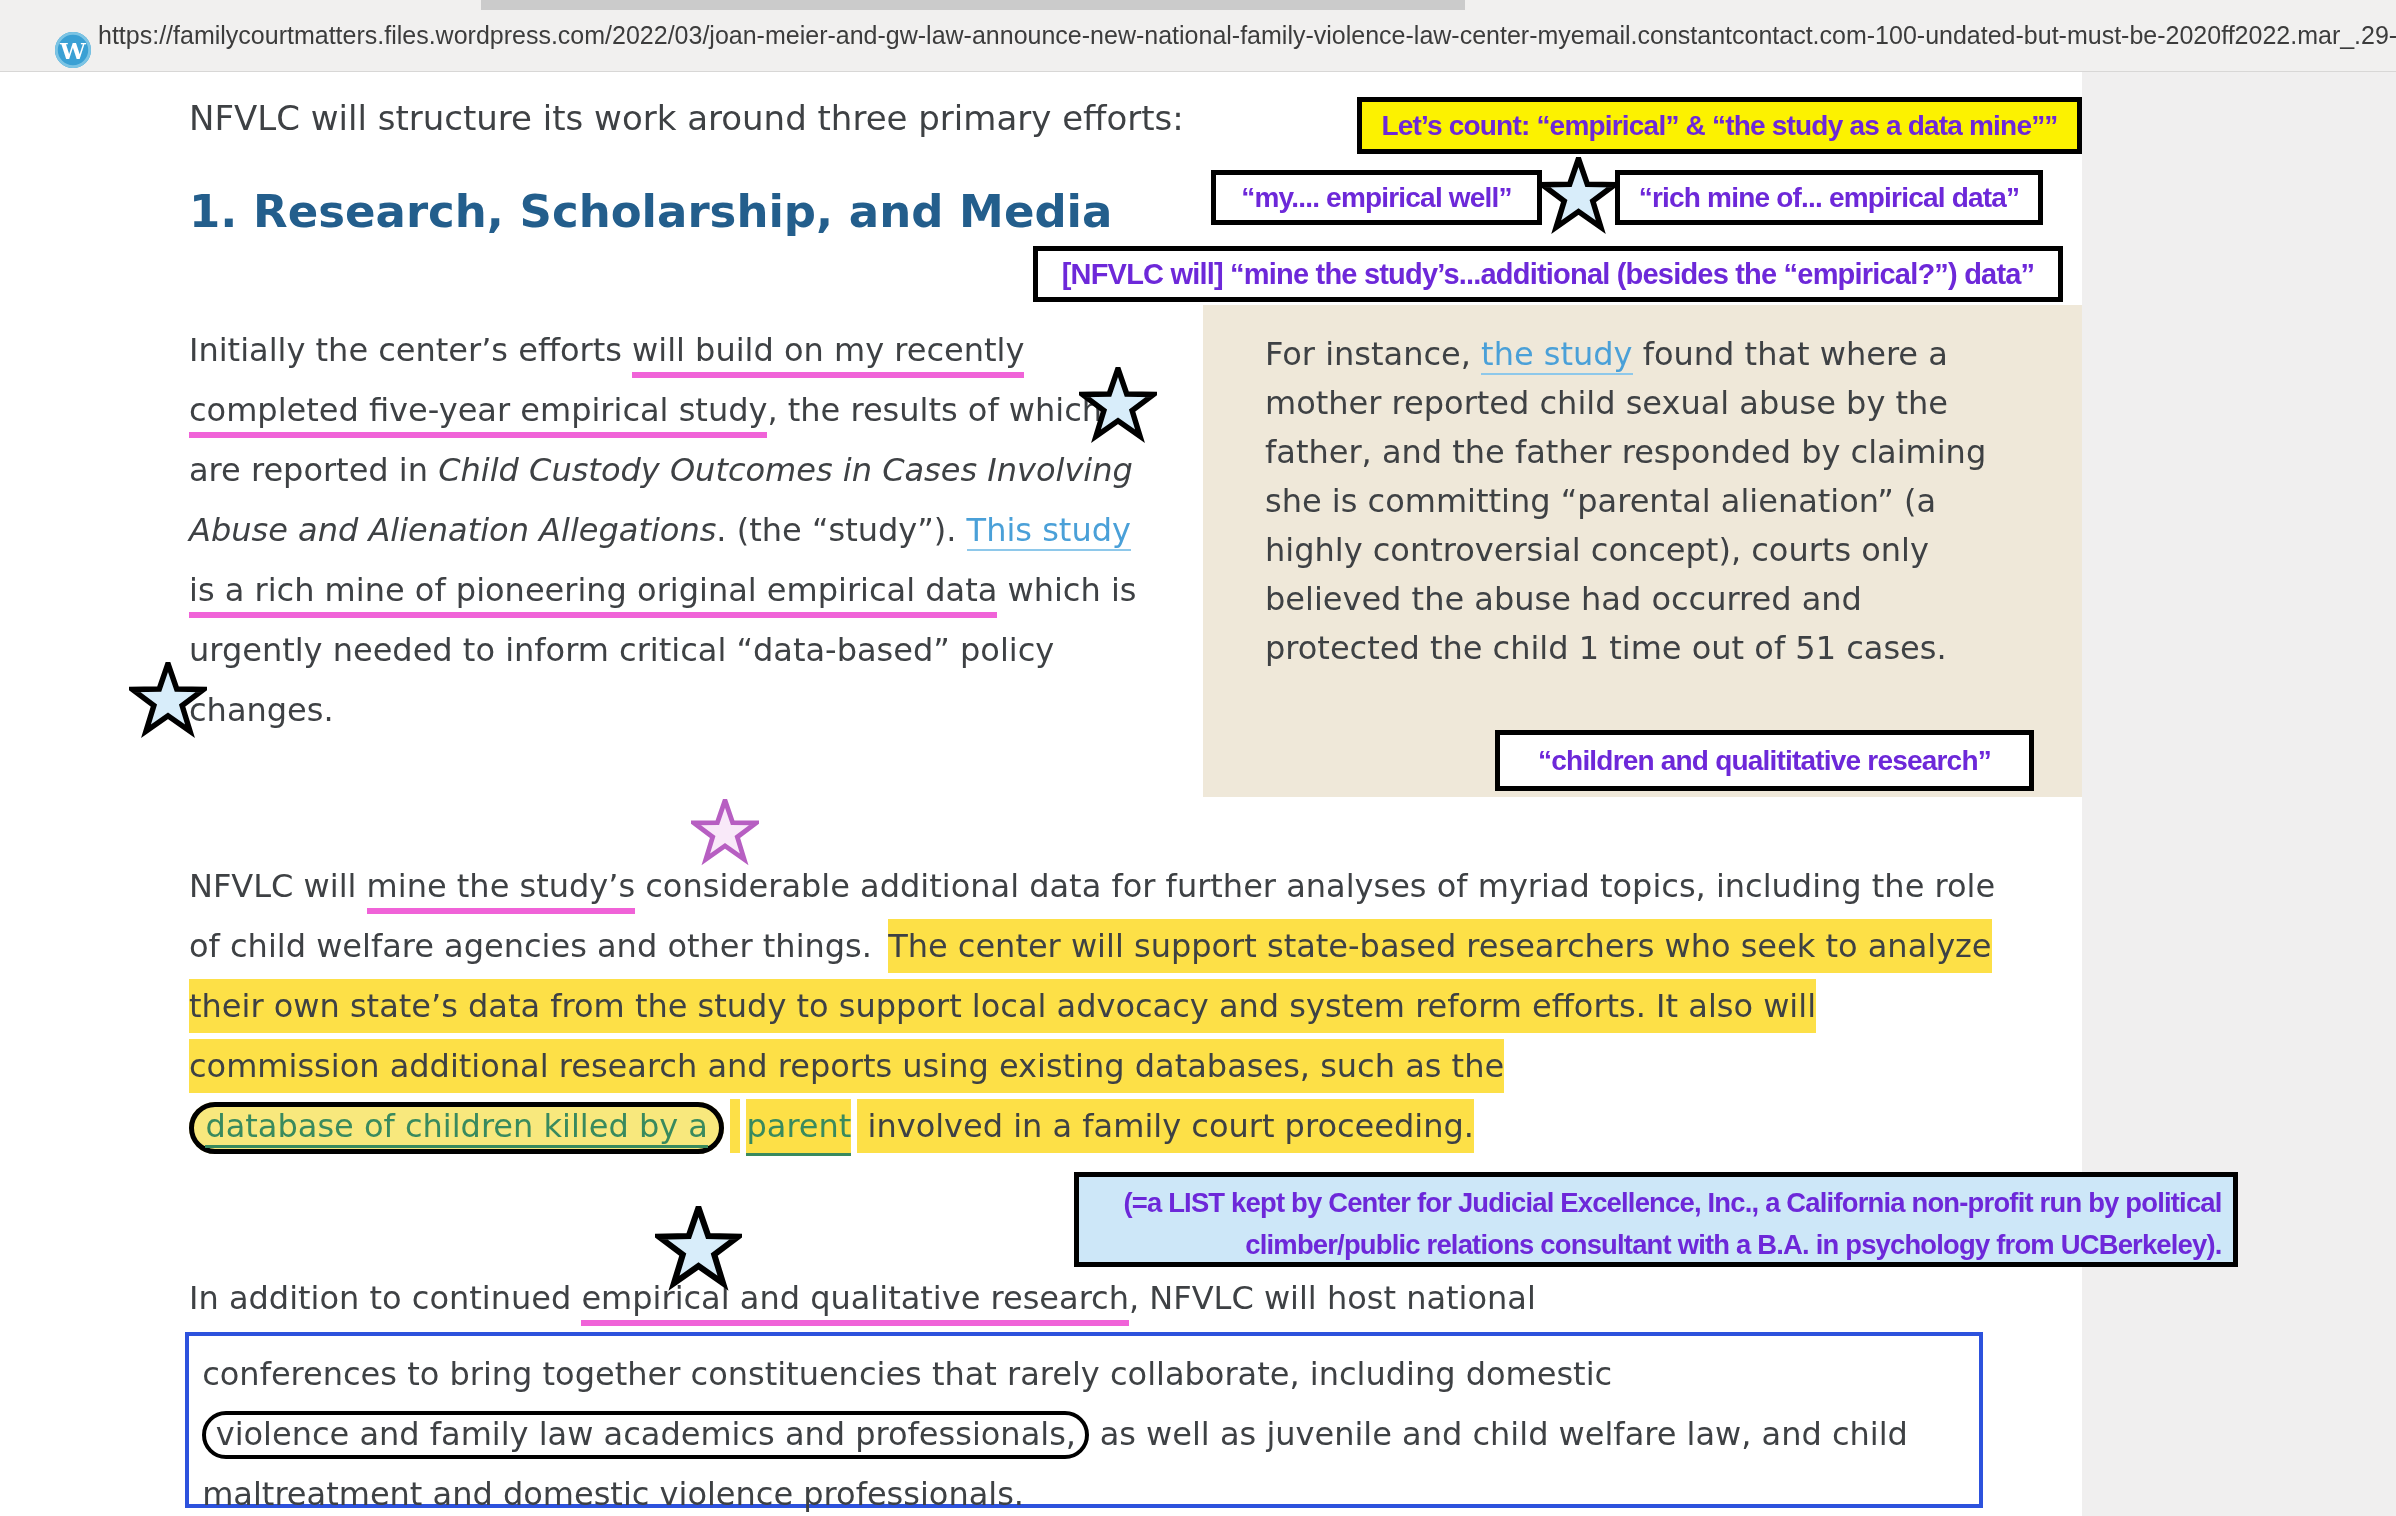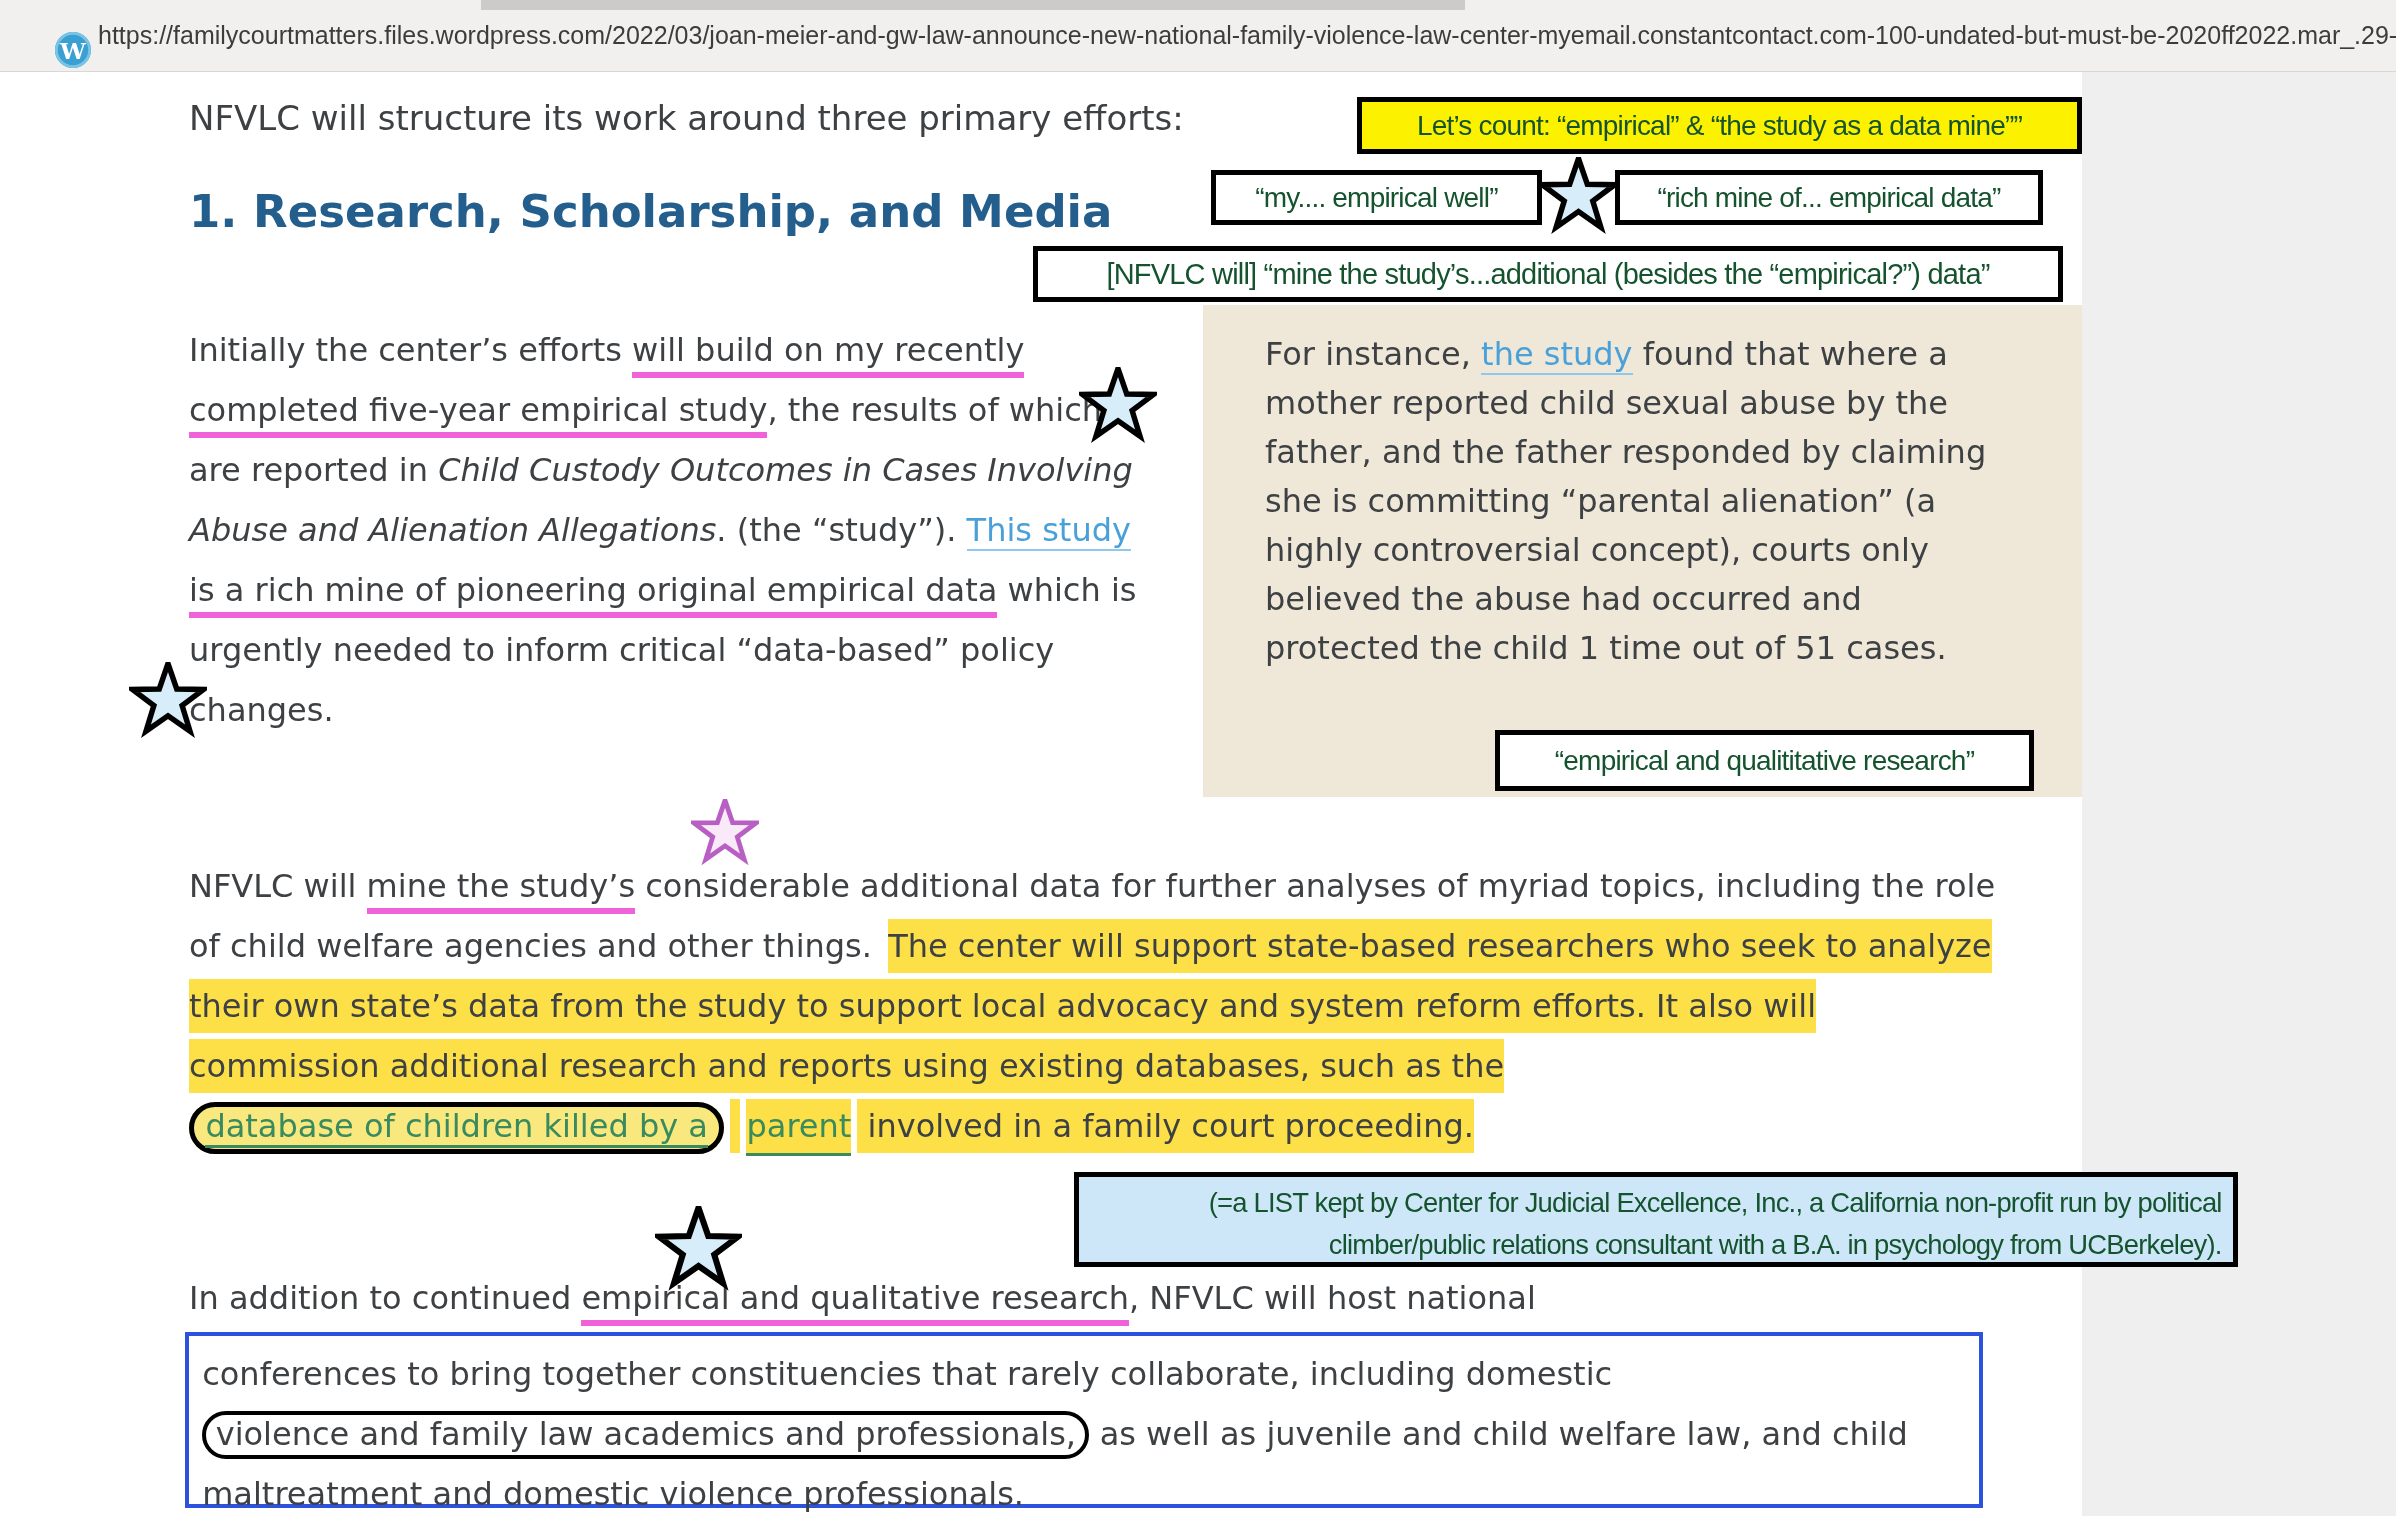--- a/index.html
+++ b/index.html
@@ -13,22 +13,22 @@
            background:#3aa0d4;display:flex;align-items:center;justify-content:center;
            box-shadow:inset 0 0 0 2.8px #7cc4e4;}
   .wp-w{color:#ffffff;font-family:"DejaVu Serif",serif;font-weight:bold;font-size:23px;line-height:1;}
   .url{position:absolute;left:98px;top:0;height:71px;display:flex;align-items:center;
        font-family:"Liberation Sans",sans-serif;font-size:25px;color:#3c3c3c;white-space:nowrap;}
   
   .gray-margin{position:absolute;left:2082px;top:71px;width:314px;height:1445px;background:#f0efef;}
   .intro{position:absolute;left:189px;top:98px;margin:0;font-size:34px;color:#3e4144;}
   .heading{position:absolute;left:189px;top:185px;margin:0;font-size:45px;font-weight:bold;color:#235e8c;}
   
-  .ann{position:absolute;border:5.7px solid #000;background:#fff;color:#14532d;
-       font-family:"Liberation Sans",sans-serif;font-weight:400;letter-spacing:-0.8px;
+  .ann{position:absolute;border:5.7px solid #000;background:#fff;color:#6d28d9;
+       font-family:"Liberation Sans",sans-serif;font-weight:700;letter-spacing:-0.8px;
        font-size:28px;display:flex;align-items:center;justify-content:center;
        white-space:nowrap;z-index:30;box-sizing:border-box;}
   .ann-yellow{left:1357px;top:97px;width:725px;height:57px;background:#fcf200;}
   .ann-my{left:1211px;top:170px;width:331px;height:55px;}
   .ann-rich{left:1615px;top:170px;width:428px;height:55px;}
   .ann-nfvlc{left:1033px;top:246px;width:1030px;height:56px;font-size:29px;}
   .ann-empqual{left:1495px;top:730px;width:539px;height:61px;z-index:35;}
   .ann-cje{left:1074px;top:1172px;width:1164px;height:95px;background:#cde7f8;
            white-space:normal;display:block;text-align:right;font-size:27.4px;line-height:42px;
            padding:4.7px 11.4px;z-index:40;}
@@ -89,21 +89,21 @@
   <div class="ann ann-my">“my.... empirical well”</div>
   <div class="ann ann-nfvlc">[NFVLC will] “mine the study’s...additional (besides the “empirical?”) data”</div>
   <div class="ann ann-rich">“rich mine of... empirical data”</div>
 
   <h2 class="heading">1. Research, Scholarship, and Media</h2>
 
   <p class="para para1"><span>Initially the center’s efforts </span><span class="seg-pink">will build on my recently completed five-year empirical study</span><span>, </span><span>the results of which are reported in </span><span class="seg-italic">Child Custody Outcomes in Cases Involving Abuse and Alienation Allegations</span><span>. (the “study”).  </span><span class="seg-link">This study</span><span> </span><span class="seg-pink">is a rich mine of pioneering original empirical data</span><span> which is urgently needed to inform critical “data-based” policy changes.</span></p>
 
   <div class="beige"><span>For instance, </span><span class="seg-link">the study</span><span> found that where a mother reported child sexual abuse by the father, and the father responded by claiming she is committing “parental alienation” (a highly controversial concept), courts only believed the abuse had occurred and protected the child 1 time out of 51 cases.</span></div>
 
-  <div class="ann ann-empqual">“empirical and qualititative research”</div>
+  <div class="ann ann-empqual">“children and qualititative research”</div>
 
   <p class="para para2"><span>NFVLC will </span><span class="seg-pink">mine the study’s</span><span> considerable additional data for further analyses of myriad topics, including the role of child welfare agencies and other things. </span><span class="seg-hl">The center will support state-based researchers who seek to analyze their own state’s data from the study to support local advocacy and system reform efforts. It also will commission additional research and reports using existing databases, such as the </span><span class="seg-greenbox"><span class="gb-inner">database of children killed by a</span></span><span class="seg-hl"> </span><span class="seg-green seg-hl">parent</span><span class="seg-hl"> involved in a family court proceeding.</span></p>
 
   <div class="ann ann-cje">(=a LIST kept by Center for Judicial Excellence, Inc., a California non-profit run by political climber/public relations consultant with a B.A. in psychology from UCBerkeley).</div>
 
   <p class="para para3"><span>In addition to continued </span><span class="seg-pink">empirical and qualitative research</span><span>, NFVLC will host national</span></p>
 
   <div class="bluebox">
     <p class="inner"><span>conferences to bring together constituencies that rarely collaborate, including domestic </span><span class="seg-oval">violence and family law academics and professionals,</span><span> as well as juvenile and child welfare law, and child maltreatment and domestic violence professionals.</span></p>
   </div>

